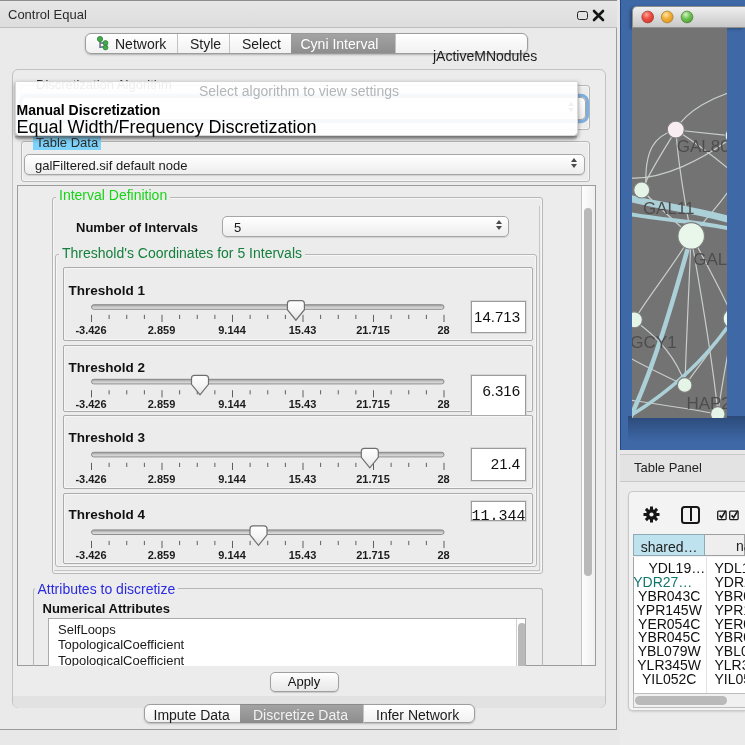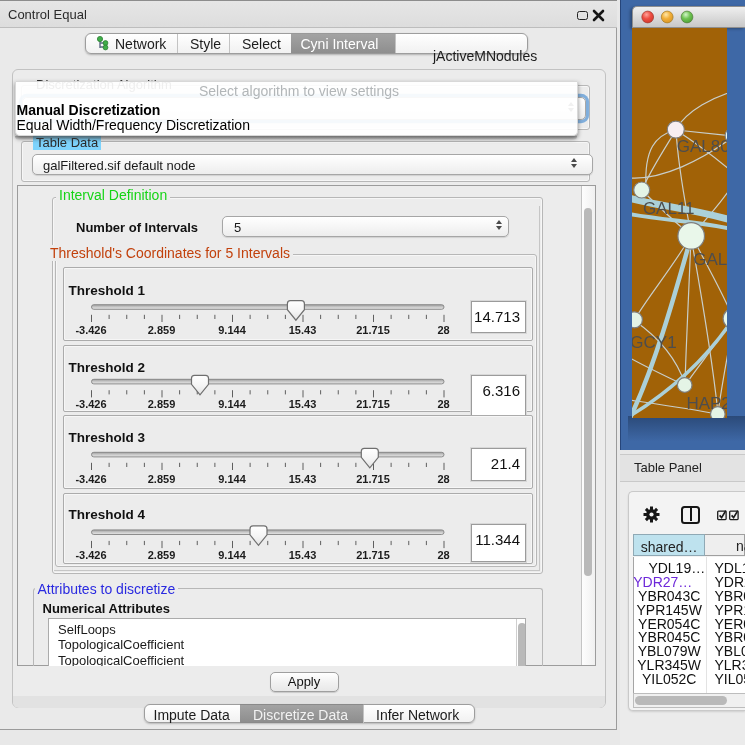--- a/index.html
+++ b/index.html
@@ -39,21 +39,21 @@
 <div class="abs" style="left:36px;top:76.5px;font-size:13px;color:#2a2a2a;">Discretization Algorithm</div>
 
 <div class="combo" style="left:22px;top:96.5px;width:564px;height:23.5px;box-shadow:0 0 0 3.2px rgba(92,153,214,0.75);"></div>
 <div class="arr" style="left:568px;top:101.5px;">
     <div class="up"></div>
     <div class="dn"></div>
   </div>
 
 <div class="grp" style="left:21px;top:141px;width:569px;height:40.5px;"></div>
 <div class="gtitle" style="left:33px;top:134.5px;color:#2a2a2a;background:#7dd3fc;font-size:13px;">Table Data</div>
-<div class="combo" style="left:23.5px;top:154px;width:561.5px;height:20.5px;margin-left:8px;">
+<div class="combo" style="left:23.5px;top:154px;width:561.5px;height:20.5px;">
   <div class="txt">galFiltered.sif default node</div>
 </div>
 <div class="arr" style="left:571px;top:158px;">
     <div class="up"></div>
     <div class="dn"></div>
   </div>
 
 <div class="abs" style="left:17px;top:184.5px;width:578.5px;height:481.5px;border:1px solid #9c9c9c;background:#ececec;"></div>
 
 <div class="abs" style="left:580.5px;top:185.5px;width:14px;height:479.5px;background:linear-gradient(90deg,#fdfdfd,#f0f0f0);border-left:1px solid #c4c4c4;"></div>
@@ -66,21 +66,21 @@
 <div class="abs" style="left:76px;top:219.5px;font-size:13px;font-weight:bold;color:#111;">Number of Intervals</div>
 <div class="combo" style="left:222px;top:216px;width:287px;height:20.5px;">
   <div class="txt" style="left:11px;">5</div>
 </div>
 <div class="arr" style="left:496px;top:220px;">
     <div class="up"></div>
     <div class="dn"></div>
   </div>
 
 <div class="grp" style="left:54.5px;top:253.5px;width:482.5px;height:313.9px;"></div>
-<div class="gtitle" style="left:47px;top:245.3px;color:#c2410c;">Threshold's Coordinates for 5 Intervals</div>
+<div class="gtitle" style="left:59px;top:245.3px;color:#15803d;">Threshold's Coordinates for 5 Intervals</div>
 
 <div class="tpanel" style="left:62.5px;top:267.0px;width:470.0px;height:74.2px;"></div>
 <div class="ttitle" style="left:68.5px;top:274.5px;">Threshold 1</div>
 <svg class="abs" style="left:62.5px;top:267.0px;" width="470" height="74" viewBox="0 0 470 74">
 <defs>
       <linearGradient id="gg1" x1="0" y1="0" x2="0" y2="1">
         <stop offset="0" stop-color="#9e9e9e"></stop>
         <stop offset="0.5" stop-color="#c9c9c9"></stop>
         <stop offset="1" stop-color="#e8e8e8"></stop>
       </linearGradient>
@@ -174,21 +174,21 @@
 <rect x="28.50" y="36.90" width="352.50" height="4.6" rx="2.3" fill="url(#gg4)" stroke="#828282" stroke-width="0.9"></rect>
 <path d="M28.50 47.90v7.2M46.12 47.90v4.2M63.75 47.90v4.2M81.38 47.90v4.2M99.00 47.90v7.2M116.62 47.90v4.2M134.25 47.90v4.2M151.88 47.90v4.2M169.50 47.90v7.2M187.12 47.90v4.2M204.75 47.90v4.2M222.38 47.90v4.2M240.00 47.90v7.2M257.62 47.90v4.2M275.25 47.90v4.2M292.88 47.90v4.2M310.50 47.90v7.2M328.12 47.90v4.2M345.75 47.90v4.2M363.38 47.90v4.2M381.00 47.90v7.2" stroke="#5f5f5f" stroke-width="1"></path>
 <path d="M187.00 41.90L187.00 35.90Q187.00 32.90 190.00 32.90L201.00 32.90Q204.00 32.90 204.00 35.90L204.00 41.90L195.50 52.40Z" fill="url(#tg4)" stroke="#6f6f6f" stroke-width="1.2"></path>
 </svg>
 <div class="ticklab" style="left:61.0px;top:549.0px;">-3.426</div>
 <div class="ticklab" style="left:131.5px;top:549.0px;">2.859</div>
 <div class="ticklab" style="left:202.0px;top:549.0px;">9.144</div>
 <div class="ticklab" style="left:272.5px;top:549.0px;">15.43</div>
 <div class="ticklab" style="left:343.0px;top:549.0px;">21.715</div>
 <div class="ticklab" style="left:413.5px;top:549.0px;">28</div>
-<div class="vbox" style="left:470.5px;top:524px;height:38px;line-height:30.5px;">11.344</div>
+<div class="vbox" style="left:470.5px;top:501px;height:20px;line-height:30.5px;font-family:Liberation Mono, monospace;">11.344</div>
 
 <div class="abs" style="left:33px;top:588px;width:509.5px;height:77.5px;border:1px solid #b7b7b7;border-bottom:none;border-radius:3px 3px 0 0;"></div>
 <div class="gtitle" style="left:34.5px;top:580.5px;color:#2a2ae0;">Attributes to discretize</div>
 <div class="abs" style="left:42.5px;top:600.5px;font-size:13px;font-weight:bold;color:#111;">Numerical Attributes</div>
 <div class="abs" style="left:48px;top:617.5px;width:478px;height:48px;background:#ffffff;border:1px solid #ababab;border-bottom:none;overflow:hidden;">
   <div class="abs" style="left:9px;top:3.5px;font-size:13px;color:#1a1a1a;">SelfLoops</div>
   <div class="abs" style="left:9px;top:18.8px;font-size:13px;color:#1a1a1a;">TopologicalCoefficient</div>
   <div class="abs" style="left:9px;top:34.1px;font-size:13px;color:#1a1a1a;">TopologicalCoefficient</div>
   <div class="abs" style="left:466.5px;top:0;width:1px;height:48px;background:#cfcfcf;"></div>
   <div class="abs" style="left:468.8px;top:4px;width:8px;height:46px;background:#b9b9b9;border-radius:4px;"></div>
@@ -218,21 +218,21 @@
 <div class="abs" style="left:144.4px;top:704.4px;width:330.6px;height:19.1px;background:linear-gradient(180deg,#ffffff,#f1f1f1);border:1px solid #9d9d9d;border-radius:6px;box-shadow:0 1px 2px rgba(0,0,0,0.22);"></div>
 <div class="abs" style="left:239.5px;top:704.4px;width:123.5px;height:19.1px;background:linear-gradient(180deg,#a3a3a3,#8e8e8e);border-top:1px solid #8a8a8a;border-bottom:1px solid #8a8a8a;"></div>
 <div class="abs" style="left:363px;top:705px;width:1px;height:18px;background:#c3c3c3;"></div>
 <div class="seg" style="left:153.5px;top:706.5px;">Impute Data</div>
 <div class="seg" style="left:253px;top:706.5px;color:#f2f2f2;">Discretize Data</div>
 <div class="seg" style="left:376px;top:706.5px;">Infer Network</div>
 
 <div class="abs" style="left:14.8px;top:81px;width:563px;height:54.7px;background:rgba(255,255,255,0.92);border:1px solid rgba(170,170,170,0.45);border-top:1px solid rgba(190,190,190,0.6);border-radius:0 0 5px 5px;box-shadow:0 2.5px 4px rgba(50,50,50,0.55);"></div>
 <div class="abs" style="left:149px;top:82.5px;width:300px;text-align:center;font-size:14px;color:#b2b6b8;">Select algorithm to view settings</div>
 <div class="abs" style="left:16.5px;top:102px;font-size:14px;font-weight:bold;color:#000;">Manual Discretization</div>
-<div class="abs" style="left:16.5px;top:117.3px;font-size:14px;color:#000;">Equal Width/Frequency Discretization</div>
+<div class="abs" style="left:16.5px;top:117.3px;font-size:18px;color:#000;">Equal Width/Frequency Discretization</div>
 
 <div class="abs" style="left:619.5px;top:0;width:125.5px;height:449.5px;background:#3e68a6;border-left:1px solid #26457a;"></div>
 <div class="abs" style="left:628px;top:416px;width:117px;height:33.5px;background:linear-gradient(180deg,#2b4a79,#3e68a6 75%);"></div>
 
 <div class="abs" style="left:631.6px;top:6px;width:113.4px;height:22px;background:linear-gradient(180deg,#efefef,#c8c8c8);border:1px solid #8f8f8f;border-right:none;border-radius:5px 0 0 0;box-shadow:-2px 1px 3px rgba(0,0,0,0.3);"></div>
 <svg class="abs" style="left:631.6px;top:6px;" width="114" height="22" viewBox="0 0 114 22">
  <defs>
   <radialGradient id="rl" cx="0.4" cy="0.3" r="0.9">
         <stop offset="0" stop-color="#ffa39a"></stop>
         <stop offset="0.4" stop-color="#ee4e42"></stop>
@@ -247,21 +247,21 @@
         <stop offset="0" stop-color="#d2f5c8"></stop>
         <stop offset="0.4" stop-color="#6fc353"></stop>
         <stop offset="1" stop-color="#3f9327"></stop>
       </radialGradient>
  </defs>
  <circle cx="15.7" cy="11" r="5.9" fill="url(#rl)" stroke="#9d3b30" stroke-width="0.7"></circle>
  <circle cx="35.2" cy="11" r="5.9" fill="url(#yl)" stroke="#a37b25" stroke-width="0.7"></circle>
  <circle cx="55" cy="11" r="5.9" fill="url(#gl)" stroke="#527d3c" stroke-width="0.7"></circle>
 </svg>
 
-<div class="abs" style="left:631.6px;top:28px;width:95px;height:390px;background:#a16207;overflow:hidden;">
+<div class="abs" style="left:631.6px;top:28px;width:95px;height:390px;background:#737373;overflow:hidden;">
 <svg width="114" height="390" viewBox="0 0 114 390">
  <g fill="none" stroke="#c8cecb" stroke-width="1.2">
   <path d="M113 60C80 68 55 83 44 101"></path>
   <path d="M44 102C46 140 54 178 59 207"></path>
   <path d="M44 102C30 125 17 145 10 162"></path>
   <path d="M44 102C67 117 90 135 105 148"></path>
   <path d="M44 102L101 108"></path>
   <path d="M10 162C27 180 45 195 58 207"></path>
   <path d="M-2 150C30 152 70 132 101 109"></path>
   <path d="M59 208C40 240 15 270 3 291"></path>
@@ -342,21 +342,21 @@
 
 <div class="abs" style="left:633.2px;top:556.5px;width:111.8px;height:136.5px;background:#ffffff;border-left:1px solid #a5a5a5;overflow:hidden;">
   <div class="abs" style="left:71.8px;top:0;width:1px;height:137px;background:#e3e3e3;"></div>
 </div>
 
 <div class="abs" style="left:633.2px;top:693px;width:111.8px;height:15px;background:#f0f0f0;border:1px solid #bdbdbd;border-right:none;"></div>
 <div class="abs" style="left:634.5px;top:695.8px;width:92px;height:9px;background:#b9b9b9;border-radius:4.5px;"></div>
 
 <div class="abs" style="left:633.2px;top:560.4px;width:72px;text-align:right;font-size:14px;color:#111;">YDL19…</div>
 <div class="abs" style="left:714.5px;top:560.4px;font-size:14px;color:#111;white-space:nowrap;">YDL194W</div>
-<div class="abs" style="left:633.2px;top:574.2px;width:56px;text-align:center;font-size:14px;color:#6d28d9;">YDR27…</div>
+<div class="abs" style="left:633.2px;top:574.2px;width:56px;text-align:center;font-size:14px;color:#0f766e;">YDR27…</div>
 <div class="abs" style="left:714.5px;top:574.2px;font-size:14px;color:#111;white-space:nowrap;">YDR277C</div>
 <div class="abs" style="left:633.2px;top:588.0px;width:72px;text-align:center;font-size:14px;color:#111;">YBR043C</div>
 <div class="abs" style="left:714.5px;top:588.0px;font-size:14px;color:#111;white-space:nowrap;">YBR043C</div>
 <div class="abs" style="left:633.2px;top:601.8px;width:72px;text-align:center;font-size:14px;color:#111;">YPR145W</div>
 <div class="abs" style="left:714.5px;top:601.8px;font-size:14px;color:#111;white-space:nowrap;">YPR145W</div>
 <div class="abs" style="left:633.2px;top:615.6px;width:72px;text-align:center;font-size:14px;color:#111;">YER054C</div>
 <div class="abs" style="left:714.5px;top:615.6px;font-size:14px;color:#111;white-space:nowrap;">YER054C</div>
 <div class="abs" style="left:633.2px;top:629.4px;width:72px;text-align:center;font-size:14px;color:#111;">YBR045C</div>
 <div class="abs" style="left:714.5px;top:629.4px;font-size:14px;color:#111;white-space:nowrap;">YBR045C</div>
 <div class="abs" style="left:633.2px;top:643.2px;width:72px;text-align:center;font-size:14px;color:#111;">YBL079W</div>

